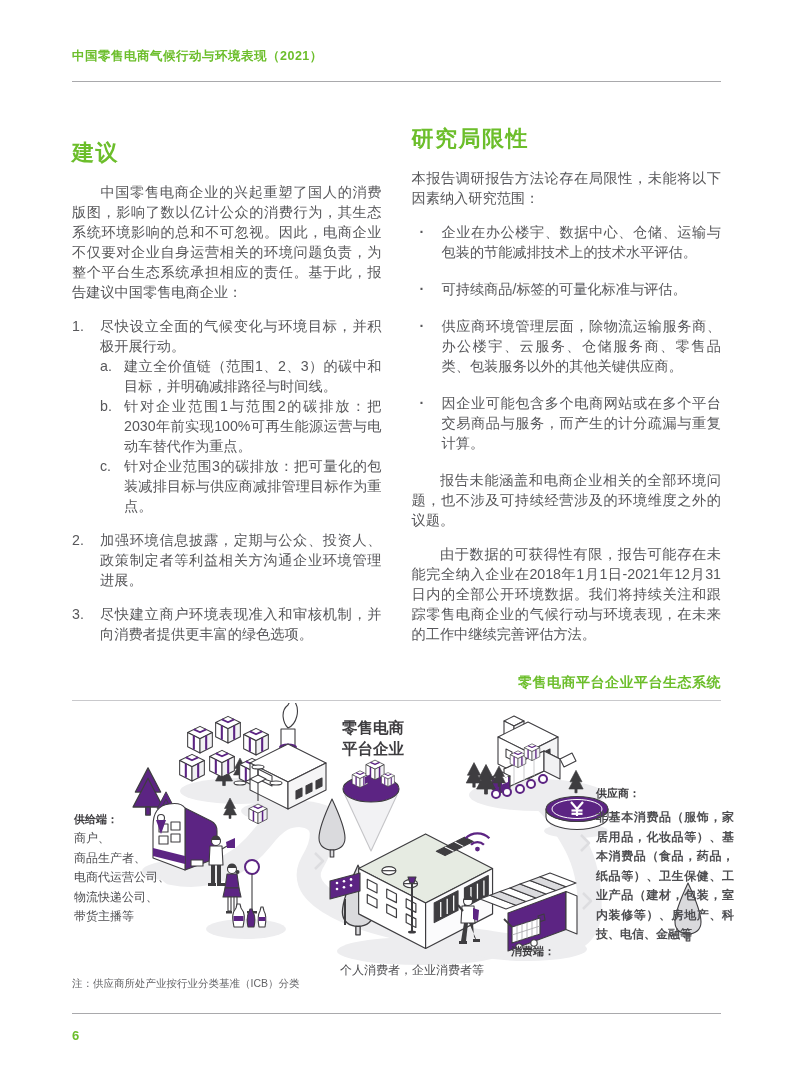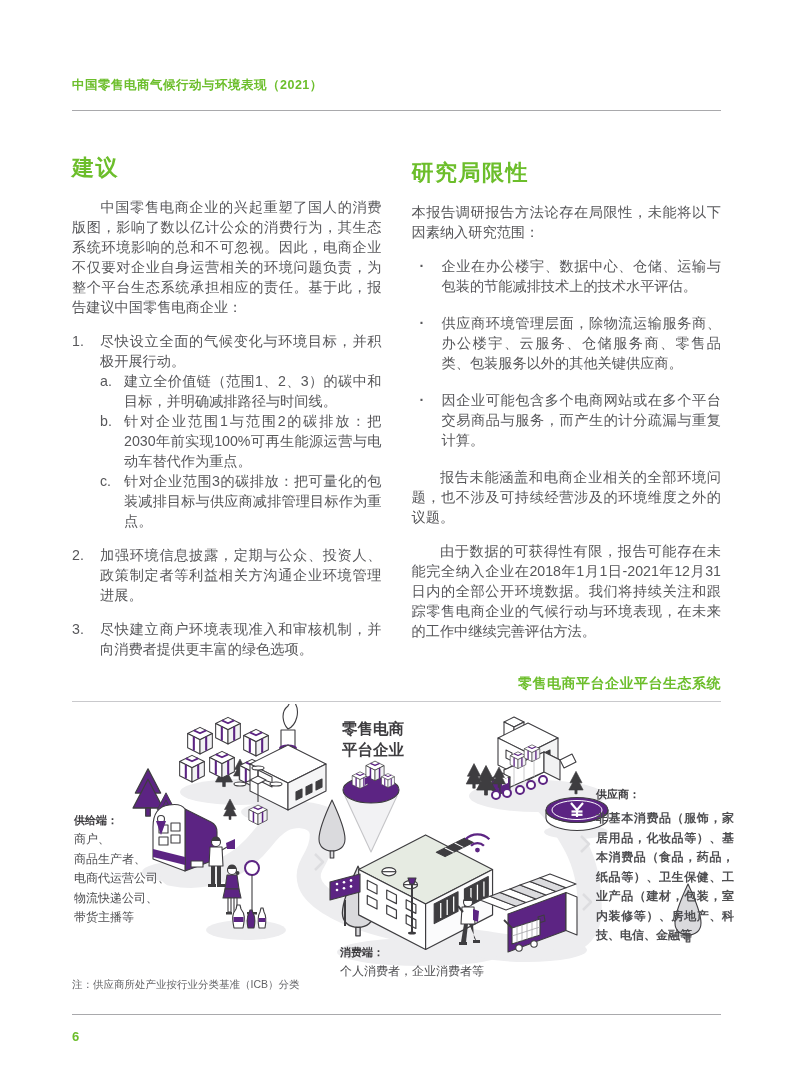--- a/index.html
+++ b/index.html
@@ -1,17 +1,17 @@
 <!DOCTYPE html>
 <html><head>
 <meta charset="utf-8">
 <style>
   html,body{margin:0;padding:0;background:#fff;}
   body{width:793px;height:1077px;font-family:"Liberation Sans","DejaVu Sans",sans-serif;color:#57575A;overflow:hidden;}
-  .page{box-sizing:border-box;width:793px;height:1077px;padding:77px 72px 20px;position:relative;}
+  .page{box-sizing:border-box;width:793px;height:1077px;padding:48px 72px 20px;position:relative;}
   .doc-header{font-size:12.5px;font-weight:bold;color:#6CBE2B;letter-spacing:.5px;}
   .rule{border:none;border-top:1px solid #A9A9AC;margin:16px 0 0;}
   .thin-rule{border:none;border-top:1px solid #C9C9CC;margin:8px 0 0;}
   .columns{display:flex;gap:30px;margin-top:42px;align-items:center;}
   .col{flex:1;min-width:0;}
   h2.section{color:#6CBE2B;font-size:22px;font-weight:bold;margin:0 0 14px;letter-spacing:1.5px;}
   .body-t{font-size:14.2px;line-height:20px;text-align:justify;}
   p.para{margin:0 0 14px;}
   p.ind{text-indent:2em;}
   .num-item{display:flex;}
@@ -27,21 +27,21 @@
   .illo{position:relative;width:649px;height:292px;margin-top:2px;}
   .illo svg{position:absolute;left:0;top:0;}
   .lbl{position:absolute;color:#414045;}
   .lbl-title{font-size:11px;font-weight:bold;color:#3E3D40;line-height:20px;}
   .lbl-body{font-size:12px;line-height:19.5px;color:#4D4D50;}
   .platform-lbl{left:270px;top:14px;font-size:15.5px;font-weight:bold;color:#3E3D40;line-height:21px;}
   .supply-lbl{left:2px;top:106px;}
   .supplier-lbl{left:524px;top:80px;width:138px;}
   .supplier-lbl .lbl-body{text-align:justify;margin-top:5px;font-weight:bold;}
   .consumer-lbl{left:268px;top:238px;width:215px;}
-  .consumer-lbl .lbl-title{text-align:left;}
+  .consumer-lbl .lbl-title{text-align:right;}
   .consumer-lbl .lbl-body{white-space:nowrap;}
   .fig-note{position:absolute;left:0;top:274px;font-size:10.5px;color:#636366;}
   .footer-rule{border:none;border-top:1px solid #A9A9AC;margin:18px 0 0;}
   .page-num{color:#6CBE2B;font-weight:bold;font-size:13px;margin-top:14px;}
 </style>
 </head>
 <body>
 
 <div class="page">
 
@@ -79,20 +79,23 @@
         <span class="itxt">尽快建立商户环境表现准入和审核机制，并向消费者提供更丰富的绿色选项。</span>
       </div>
     </div>
 
     <div class="col">
       <h2 class="section">研究局限性</h2>
       <p class="body-t para">本报告调研报告方法论存在局限性，未能将以下因素纳入研究范围：</p>
 
       <div class="bullet body-t">
           <span class="btxt">企业在办公楼宇、数据中心、仓储、运输与包装的节能减排技术上的技术水平评估。</span>
+        </div>
+      <div class="bullet body-t">
+          <span class="btxt">可持续商品/标签的可量化标准与评估。</span>
         </div>
       <div class="bullet body-t">
           <span class="btxt">供应商环境管理层面，除物流运输服务商、办公楼宇、云服务、仓储服务商、零售品类、包装服务以外的其他关键供应商。</span>
         </div>
       <div class="bullet body-t">
           <span class="btxt">因企业可能包含多个电商网站或在多个平台交易商品与服务，而产生的计分疏漏与重复计算。</span>
         </div>
 
       <p class="body-t para ind">报告未能涵盖和电商企业相关的全部环境问题，也不涉及可持续经营涉及的环境维度之外的议题。</p>
       <p class="body-t para ind">由于数据的可获得性有限，报告可能存在未能完全纳入企业在2018年1月1日-2021年12月31日内的全部公开环境数据。我们将持续关注和跟踪零售电商企业的气候行动与环境表现，在未来的工作中继续完善评估方法。</p>

